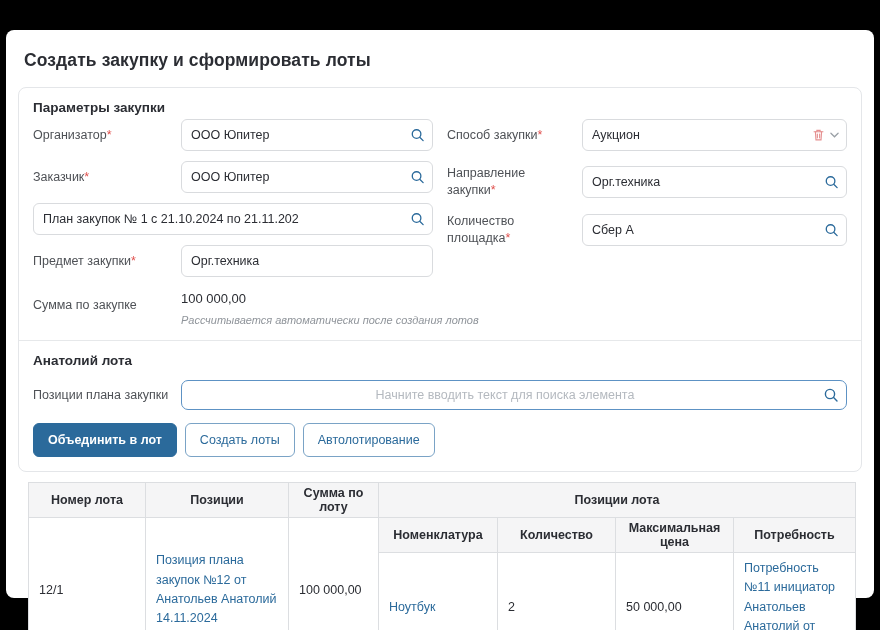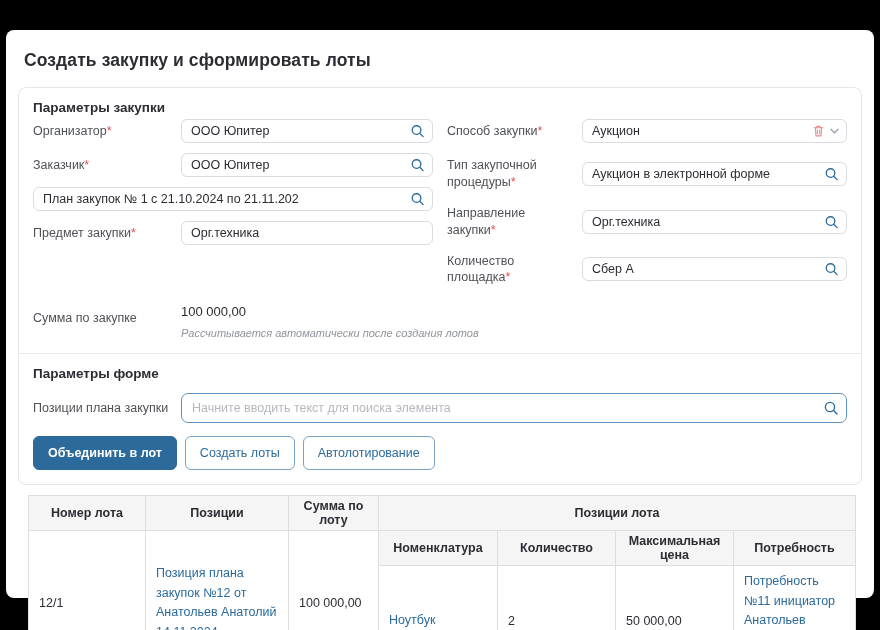--- a/index.html
+++ b/index.html
@@ -37,21 +37,21 @@
   .frow { display: flex; align-items: center; margin-bottom: 10px; }
   .col-right .frow { margin-bottom: 14px; }
   .flabel {
     width: 148px; flex: none;
     font-size: 12.5px; color: #4e5156;
     padding-right: 10px; line-height: 1.35;
   }
   .col-right .flabel { width: 135px; }
   .req { color: #e0504d; }
   .ibox {
-    position: relative; flex: 1; height: 24px;
+    position: relative; flex: 1; height: 32px;
     border: 1px solid #d9dbde; border-radius: 6px;
     background: #fff; display: flex; align-items: center;
   }
   .ibox input {
     border: none; outline: none; width: 100%; height: 100%;
     padding: 0 26px 0 9px;
     font-size: 12.5px; color: #2b2d33;
     background: transparent; font-family: inherit;
     border-radius: 6px;
   }
@@ -71,20 +71,21 @@
   .search-box {
     position: relative; flex: 1; height: 30px;
     border: 1.5px solid #5d92c4; border-radius: 7px;
     display: flex; align-items: center; background: #fff;
   }
   .search-box input {
     border: none; outline: none; width: 100%; height: 100%;
     padding: 0 28px 0 10px; font-size: 12.5px;
     font-family: inherit; background: transparent; border-radius: 7px;
     color: #2b2d33;
+    text-align: center;
   }
   .search-box input::placeholder { color: #b4b9bf; }
   .btn-row { display: flex; gap: 8px; margin-top: 13px; }
   .btn {
     height: 26px; padding: 16px 14px; border-radius: 6px;
     font-size: 12.5px; display: flex; align-items: center;
     font-family: inherit; cursor: pointer;
   }
   .btn-primary { background: #2b6a9b; color: #fff; font-weight: 700; border: 1px solid #2b6a9b; }
   .btn-outline { background: #fff; color: #2b6a9b; border: 1px solid #7aa3c6; font-weight: 400; }
@@ -178,32 +179,20 @@
               </span>
               <span style="display:flex;">
                 <svg width="9" height="6" viewBox="0 0 10 6">
                     <path d="M1 1l4 4 4-4" stroke="#9aa0a6" fill="none" stroke-width="1.4" stroke-linecap="round"></path>
                   </svg>
               </span>
             </span>
           </div>
         </div>
         <div class="frow">
-          <div class="flabel"><span>Тип закупочной процедуры</span><span class="req">*</span></div>
-          <div class="ibox">
-            <input value="Аукцион в электронной форме" style="">
-            <span class="icon-right">
-              <svg width="15" height="15" viewBox="0 0 16 16">
-                  <circle cx="7" cy="7" r="4.6" fill="none" stroke="#2b6a9b" stroke-width="1.4"></circle>
-                  <line x1="10.6" y1="10.6" x2="14" y2="14" stroke="#2b6a9b" stroke-width="1.4" stroke-linecap="round"></line>
-                </svg>
-            </span>
-          </div>
-        </div>
-        <div class="frow">
           <div class="flabel"><span>Направление закупки</span><span class="req">*</span></div>
           <div class="ibox">
             <input value="Орг.техника" style="">
             <span class="icon-right">
               <svg width="15" height="15" viewBox="0 0 16 16">
                   <circle cx="7" cy="7" r="4.6" fill="none" stroke="#2b6a9b" stroke-width="1.4"></circle>
                   <line x1="10.6" y1="10.6" x2="14" y2="14" stroke="#2b6a9b" stroke-width="1.4" stroke-linecap="round"></line>
                 </svg>
             </span>
           </div>
@@ -226,21 +215,21 @@
     <div class="sum-row">
       <div class="sum-label">Сумма по закупке</div>
       <div>
         <div class="sum-value">100 000,00</div>
         <div class="sum-hint">Рассчитывается автоматически после создания лотов</div>
       </div>
     </div>
 
     <div class="divider"></div>
 
-    <div class="section-title">Параметры форме</div>
+    <div class="section-title">Анатолий лота</div>
 
     <div class="frow search-frow" style="margin-top:12px;">
       <div class="flabel" style="width:148px;"><span>Позиции плана закупки</span></div>
       <div class="search-box">
         <input placeholder="Начните вводить текст для поиска элемента" style="">
         <span class="icon-right">
           <svg width="16" height="16" viewBox="0 0 16 16">
               <circle cx="7" cy="7" r="4.6" fill="none" stroke="#2b6a9b" stroke-width="1.4"></circle>
               <line x1="10.6" y1="10.6" x2="14" y2="14" stroke="#2b6a9b" stroke-width="1.4" stroke-linecap="round"></line>
             </svg>

